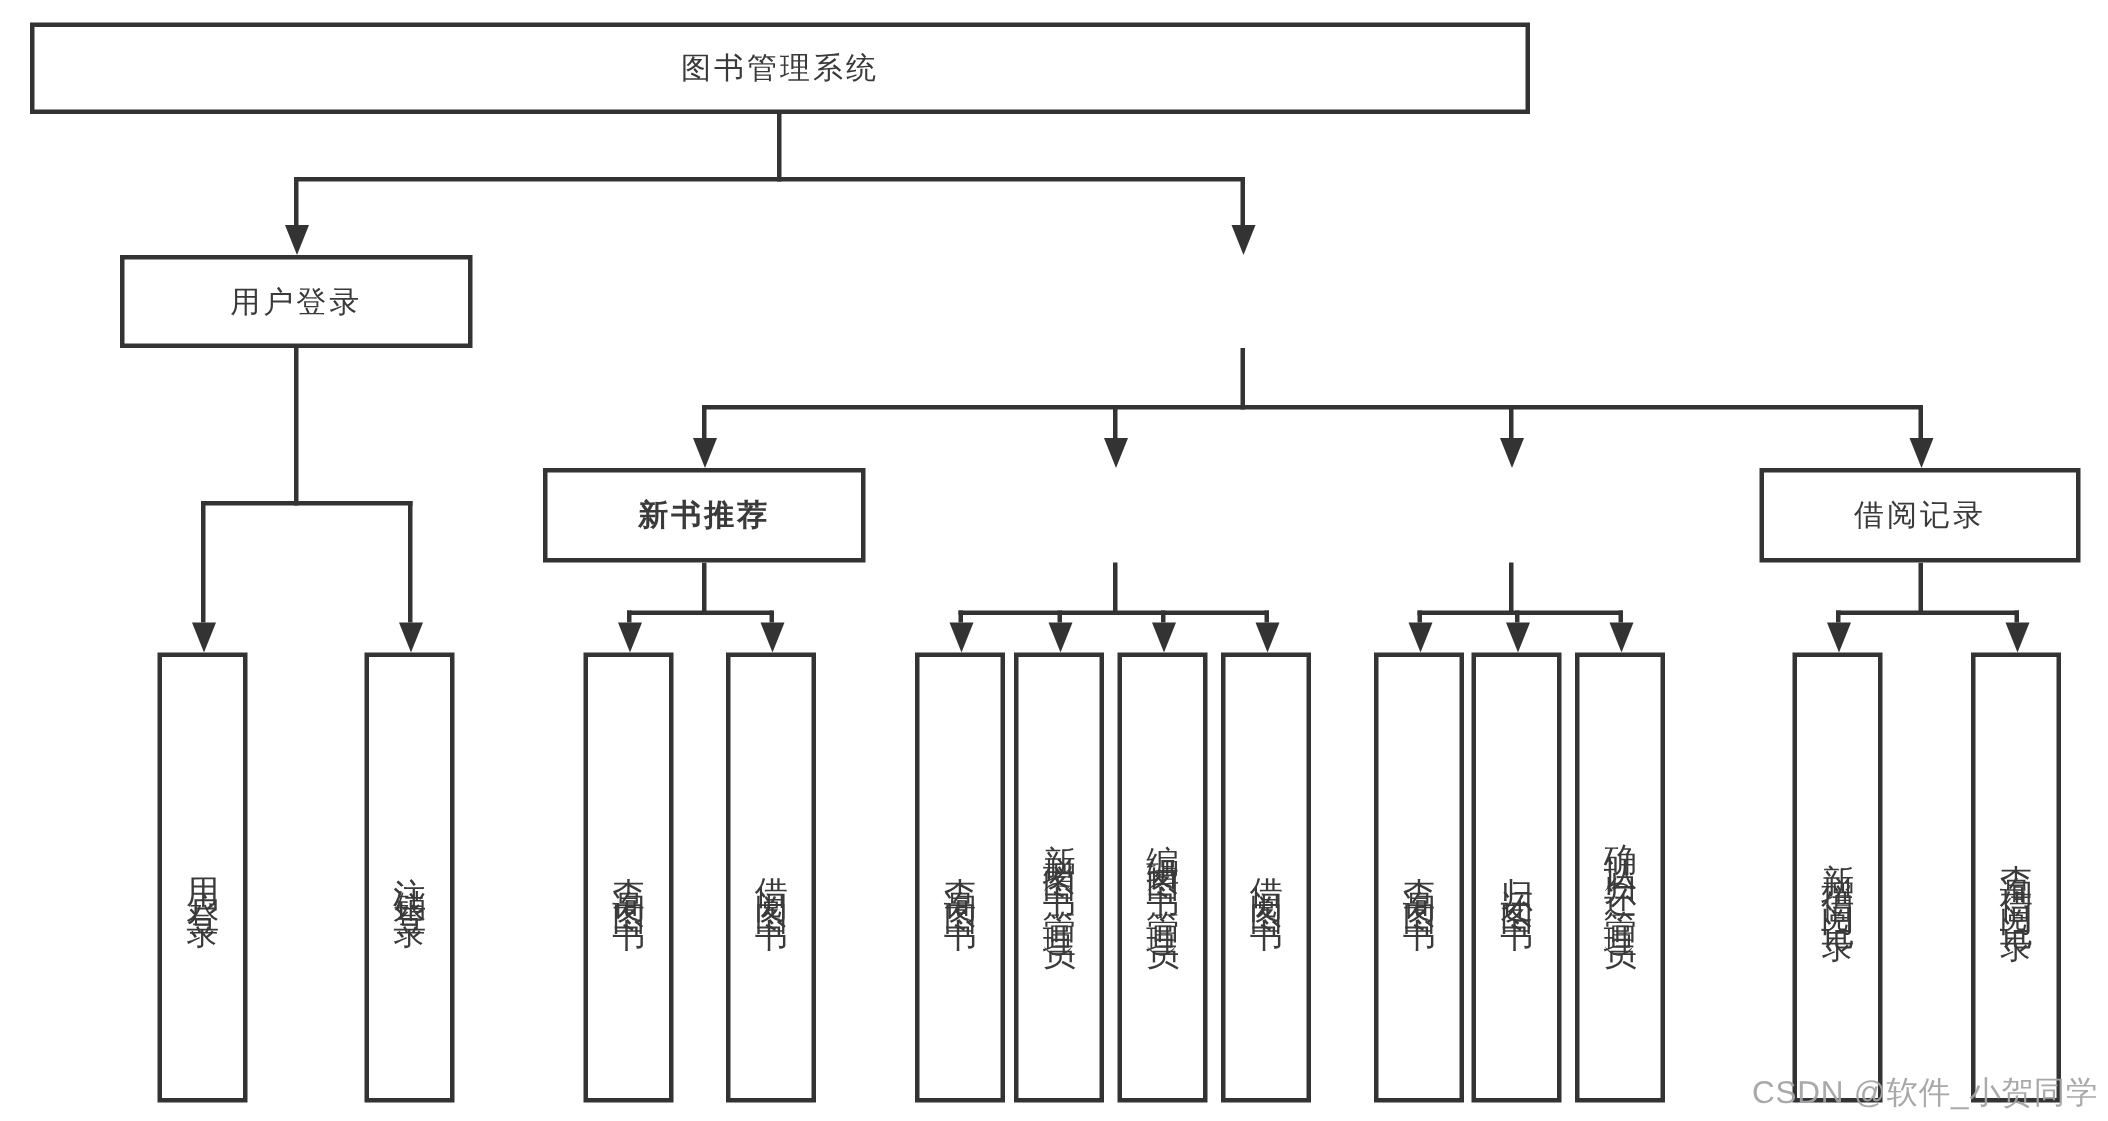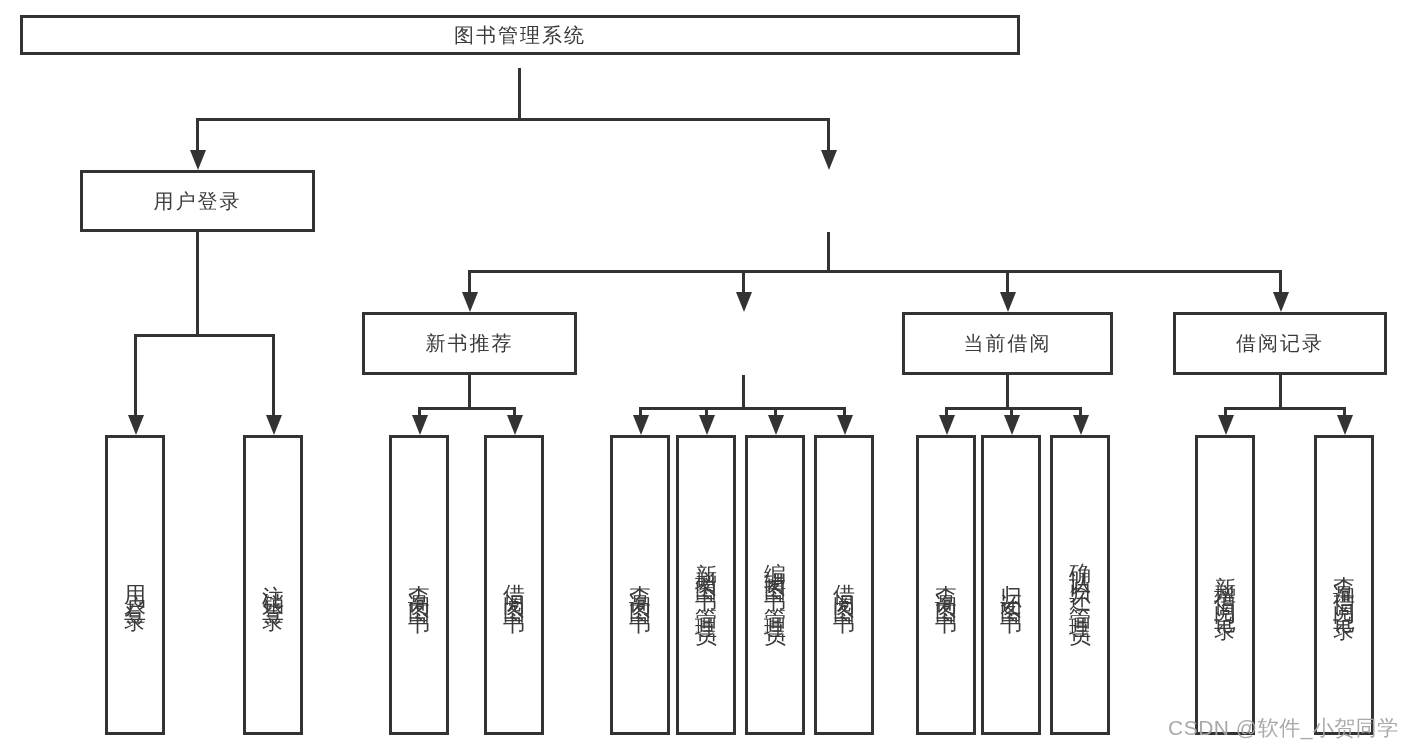--- a/index.html
+++ b/index.html
@@ -101,26 +101,25 @@
   <div class="hline" style="left:945px; top:407px; width:137px;"></div>
   <div class="arrow" style="left:945px;  top:407px; height:8px;"></div>
   <div class="arrow" style="left:1010px; top:407px; height:8px;"></div>
   <div class="arrow" style="left:1079px; top:407px; height:8px;"></div>
 
   <div class="vline" style="left:1279px; top:375px; height:35px;"></div>
   <div class="hline" style="left:1224px; top:407px; width:122px;"></div>
   <div class="arrow" style="left:1224px; top:407px; height:8px;"></div>
   <div class="arrow" style="left:1343px; top:407px; height:8px;"></div>
 
-  <div class="box box-h" style="left:20px; top:15px; width:1000px; height:40px;">图书管理系统</div>
+  <div class="box box-h" style="left:20px; top:15px; width:1000px; height:61px;">图书管理系统</div>
 
   <div class="box box-h" style="left:80px; top:170px; width:235px; height:62px;">用户登录</div>
 
-  <div class="box box-h" style="left:362px; top:312px; width:215px; height:63px;">新书推荐</div>
-  <div class="box box-h" style="left:902px; top:312px; width:211px; height:63px;">当前借阅</div>
+  <div class="box box-h" style="left:362px; top:312px; width:215px; height:63px;font-weight:bold;">新书推荐</div>
   <div class="box box-h" style="left:1173px; top:312px; width:214px; height:63px;">借阅记录</div>
 
   <div class="box box-v" style="left:105px; top:435px; width:60px; height:300px;">
     <span>用户登录</span>
   </div>
   <div class="box box-v" style="left:243px; top:435px; width:60px; height:300px;">
     <span>注销登录</span>
   </div>
 
   <div class="box box-v" style="left:389px; top:435px; width:60px; height:300px;">

